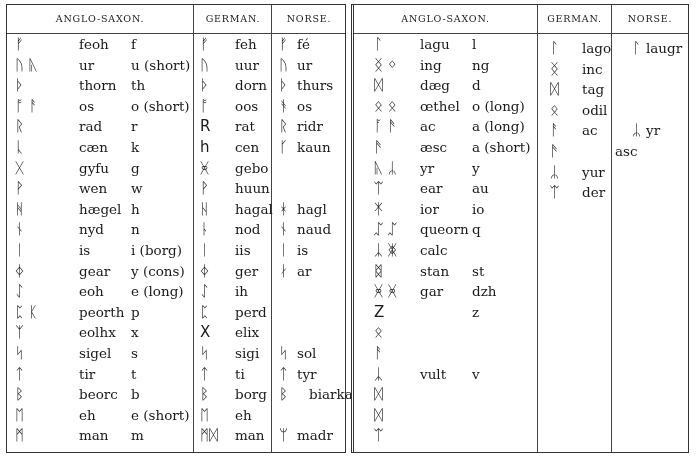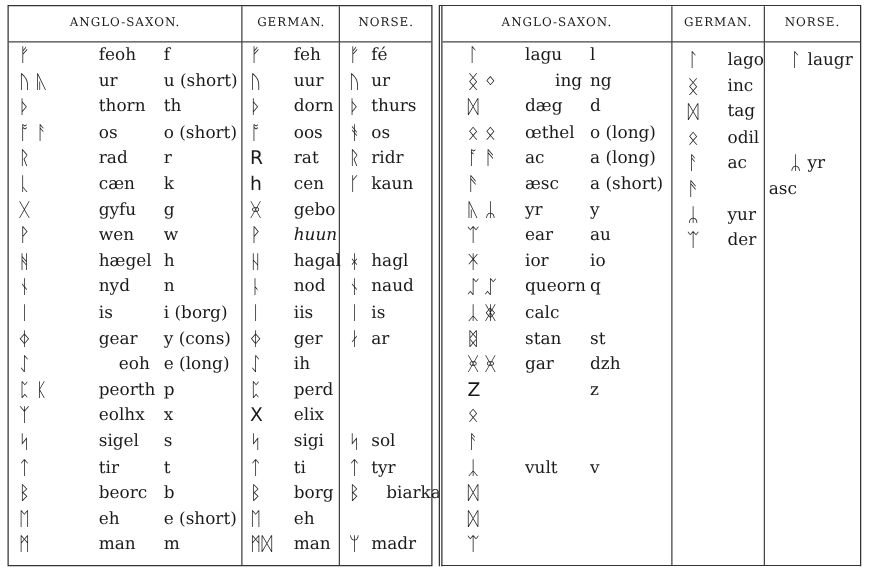--- a/index.html
+++ b/index.html
@@ -84,21 +84,21 @@
         <span class="name" style="left:72px;">is</span>
         <span class="val" style="left:124px;">i (borg)</span>
       </div>
       <div class="row" style="top:257.6px;left:0px;">
         <span class="rune" style="left:8px;top:-1px;">ᛄ</span>
         <span class="name" style="left:72px;">gear</span>
         <span class="val" style="left:124px;">y (cons)</span>
       </div>
       <div class="row" style="top:278.20000000000005px;left:0px;">
         <span class="rune" style="left:8px;top:-1px;">ᛇ</span>
-        <span class="name" style="left:72px;margin-left:16px;">eoh</span>
+        <span class="name" style="left:72px;">eoh</span>
         <span class="val" style="left:124px;">e (long)</span>
       </div>
       <div class="row" style="top:298.8px;left:0px;">
         <span class="rune" style="left:8px;top:-1px;">ᛈ ᛕ</span>
         <span class="name" style="left:72px;">peorth</span>
         <span class="val" style="left:124px;">p</span>
       </div>
       <div class="row" style="top:319.40000000000003px;left:0px;">
         <span class="rune" style="left:8px;top:-1px;">ᛉ</span>
         <span class="name" style="left:72px;">eolhx</span>
@@ -154,21 +154,21 @@
       <div class="row" style="top:134px;left:187px;">
         <span class="rune" style="left:6px;top:-1px;">h</span>
         <span class="name" style="left:41px;">cen</span>
       </div>
       <div class="row" style="top:154.60000000000002px;left:187px;">
         <span class="rune" style="left:6px;top:-1px;">ᚸ</span>
         <span class="name" style="left:41px;">gebo</span>
       </div>
       <div class="row" style="top:175.20000000000002px;left:187px;">
         <span class="rune" style="left:6px;top:-1px;">ᚹ</span>
-        <span class="name" style="left:41px;font-style:italic;">huun</span>
+        <span class="name" style="left:41px;">huun</span>
       </div>
       <div class="row" style="top:195.8px;left:187px;">
         <span class="rune" style="left:6px;top:-1px;">ᚺ</span>
         <span class="name" style="left:41px;">hagal</span>
       </div>
       <div class="row" style="top:216.4px;left:187px;">
         <span class="rune" style="left:6px;top:-1px;">ᚿ</span>
         <span class="name" style="left:41px;">nod</span>
       </div>
       <div class="row" style="top:237px;left:187px;">
@@ -280,21 +280,21 @@
   <div class="divider" style="left:183px;"></div>
   <div class="divider" style="left:257px;"></div>
   <div id="R-as">
       <div class="row" style="top:31px;left:0px;">
         <span class="rune" style="left:20px;top:-1px;">ᛚ</span>
         <span class="name" style="left:66px;">lagu</span>
         <span class="val" style="left:118px;">l</span>
       </div>
       <div class="row" style="top:51.6px;left:0px;">
         <span class="rune" style="left:20px;top:-1px;">ᛝ ᛜ</span>
-        <span class="name" style="left:66px;margin-left:24px;">ing</span>
+        <span class="name" style="left:66px;">ing</span>
         <span class="val" style="left:118px;">ng</span>
       </div>
       <div class="row" style="top:72.2px;left:0px;">
         <span class="rune" style="left:20px;top:-1px;">ᛞ</span>
         <span class="name" style="left:66px;">dæg</span>
         <span class="val" style="left:118px;">d</span>
       </div>
       <div class="row" style="top:92.80000000000001px;left:0px;">
         <span class="rune" style="left:20px;top:-1px;">ᛟ ᛟ</span>
         <span class="name" style="left:66px;">œthel</span>

